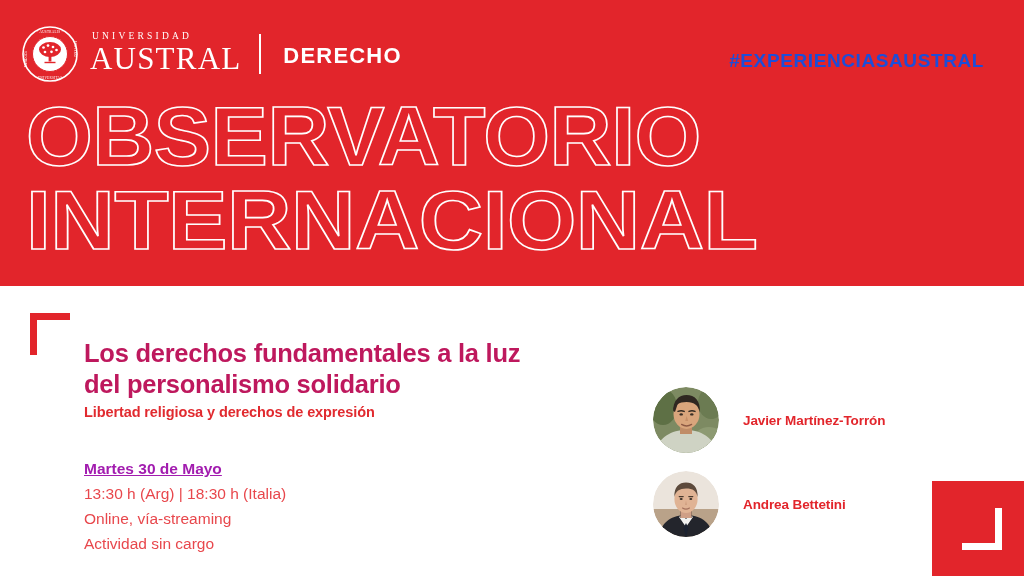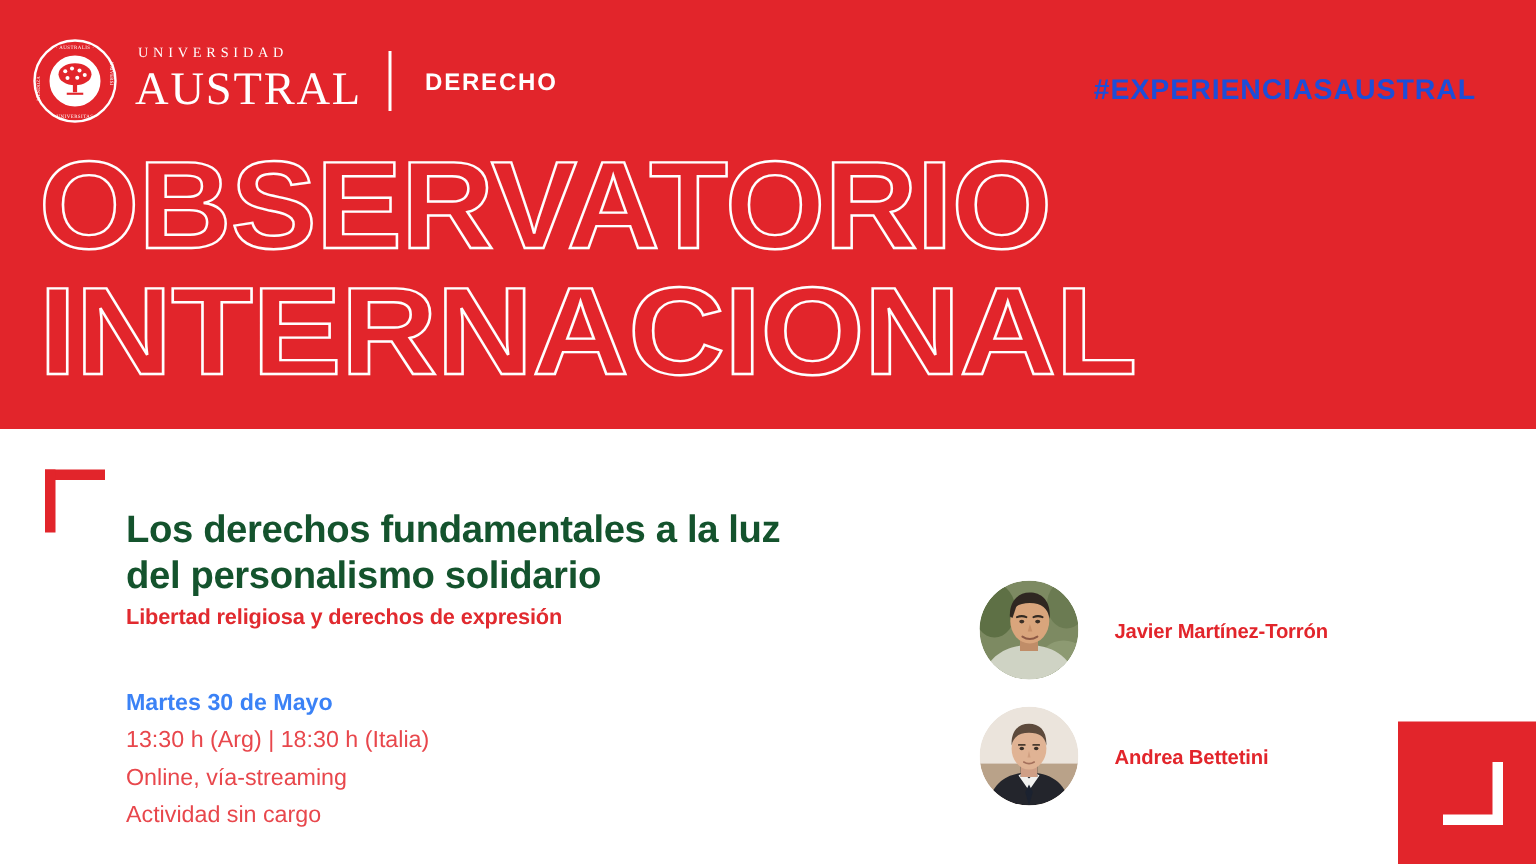--- a/index.html
+++ b/index.html
@@ -77,21 +77,21 @@
     width: 2px;
     height: 40px;
     background: #ffffff;
     margin: 0 10px 0 6px;
     flex: 0 0 auto;
     align-self: center;
   }
 
   .faculty {
     font-family: "Liberation Sans", sans-serif;
-    font-size: 16px;
+    font-size: 22px;
     font-weight: bold;
     letter-spacing: 1.2px;
     color: #ffffff;
     align-self: center;
     padding-top: 4px;
   }
 
   
   .hashtag {
     position: absolute;
@@ -152,21 +152,21 @@
   
   .talk-title {
     position: absolute;
     left: 84px;
     top: 338px;
     width: 470px;
     font-family: "Liberation Sans", sans-serif;
     font-size: 25.5px;
     font-weight: bold;
     line-height: 1.23;
-    color: #14532d;
+    color: #be185d;
     letter-spacing: -0.25px;
   }
 
   .talk-subtitle {
     position: absolute;
     left: 84px;
     top: 404px;
     width: 470px;
     font-family: "Liberation Sans", sans-serif;
     font-size: 14.5px;
@@ -180,21 +180,22 @@
     left: 84px;
     top: 456px;
     width: 400px;
     font-family: "Liberation Sans", sans-serif;
     font-size: 15.5px;
     line-height: 1.62;
     color: #E8474C;
   }
   .details .date {
     font-weight: bold;
-    color: #3b82f6;
+    color: #a21caf;
+    text-decoration: underline;
   }
 
   
   .expositores-title {
     position: absolute;
     left: 655px;
     top: 340px;
     font-family: "Liberation Sans", sans-serif;
     font-size: 29px;
     font-weight: bold;

